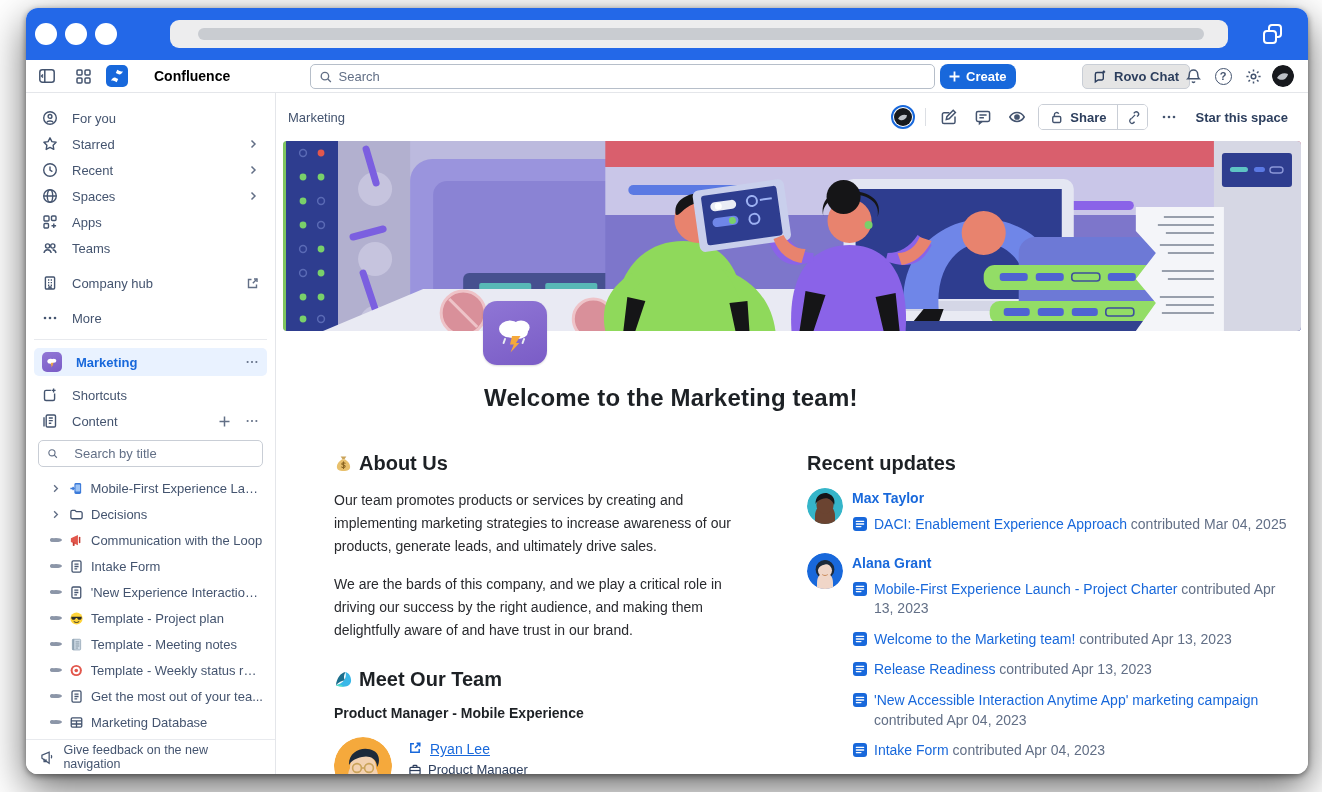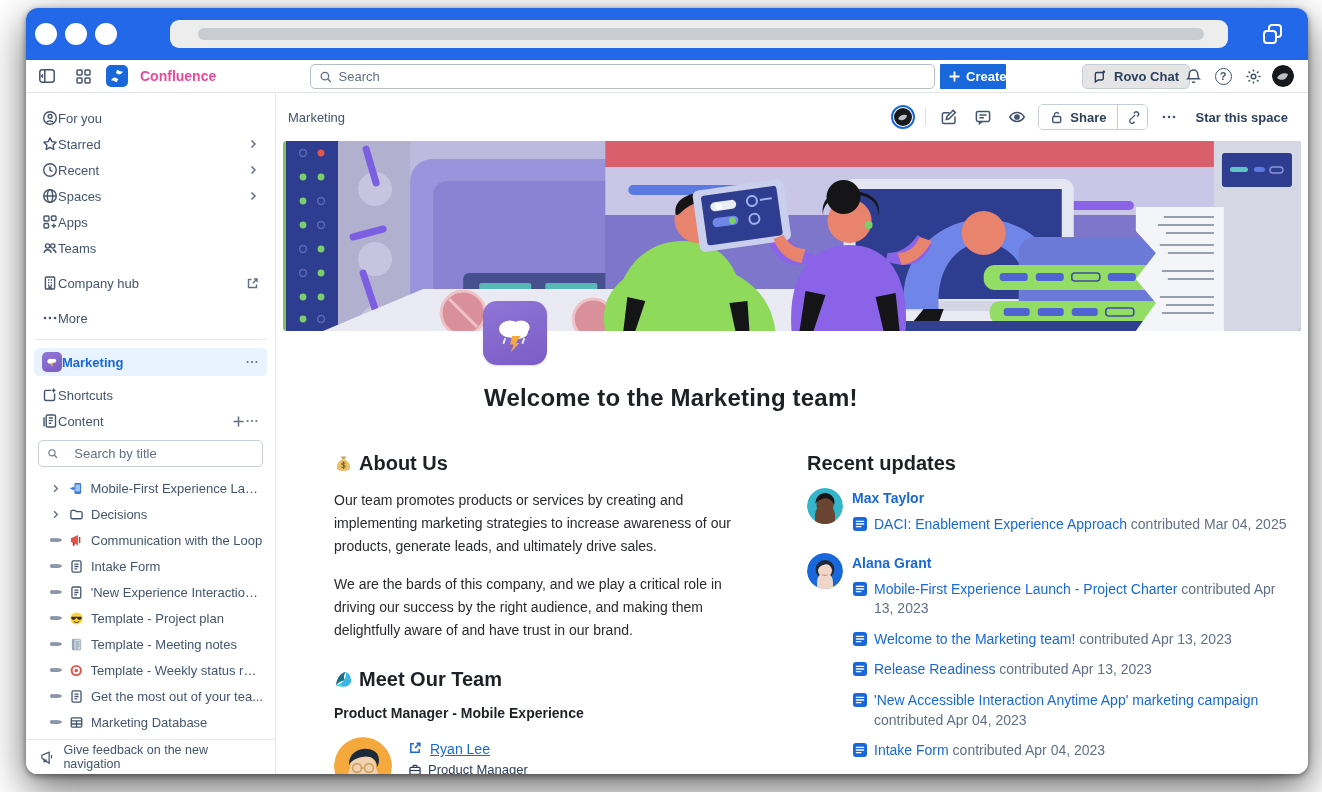--- a/index.html
+++ b/index.html
@@ -12,34 +12,34 @@
   .lights { position:absolute; left:9px; top:15px; display:flex; gap:8px; }
   .light { width:22px; height:22px; border-radius:50%; background:#fff; border:none; }
   .addrbar { position:absolute; left:144px; top:12px; width:1058px; height:28px; background:#ededee; border-radius:9px; }
   .addrfill { position:absolute; left:28px; top:8px; width:1006px; height:12px; border-radius:6px; background:#c9ccd1; }
   .tabcopy { position:absolute; right:22px; top:13px; width:26px; height:26px; }
   
   .topnav { height:33px; background:#fff; border-bottom:1px solid #E4E6EA; position:relative; flex:0 0 auto; }
   .tn-left { position:absolute; left:8px; top:0; height:32px; display:flex; align-items:center; gap:10px; }
   .iconbtn { display:flex; align-items:center; justify-content:center; width:26px; height:26px; border:none; background:transparent; border-radius:4px; cursor:pointer; }
   .logo { width:22px; height:22px; border-radius:5px; background:#1868DB; display:flex; align-items:center; justify-content:center; }
-  .prodname { font-size:14px; font-weight:700; color:#ec4899; margin-left:2px; }
+  .prodname { font-size:14px; font-weight:700; color:#000000; margin-left:16px; }
   .tn-search { position:absolute; left:284px; top:4px; width:625px; height:25px; border:1px solid #B6BEC9; border-radius:5px; background:#fff; display:flex; align-items:center; padding:0 8px; gap:6px; }
   .tn-search input { border:none; outline:none; font-size:13px; color:#44546F; width:100%; background:transparent; font-family:inherit; }
   .tn-search input::placeholder { color:#626F86; }
-  .createbtn { position:absolute; left:914px; top:4px; height:25px; padding:0 0 0 8px; background:#1868DB; color:#fff; border:none; border-radius:1px; font-size:13px; font-weight:600; display:flex; align-items:center; gap:5px; cursor:pointer; font-family:inherit; }
+  .createbtn { position:absolute; left:914px; top:4px; height:25px; padding:0 10px 0 8px; background:#1868DB; color:#fff; border:none; border-radius:8px; font-size:13px; font-weight:600; display:flex; align-items:center; gap:5px; cursor:pointer; font-family:inherit; }
   .rovobtn { position:absolute; left:1056px; top:4px; height:25px; padding:0 10px; background:#e5e5e5; color:#2c3e5d; border:1px solid #C9CED6; border-radius:5px; font-size:13px; font-weight:600; display:flex; align-items:center; gap:6px; cursor:pointer; font-family:inherit; }
   .tn-right { position:absolute; right:12px; top:3px; display:flex; align-items:center; gap:4px; }
   .helpglyph { width:17px; height:17px; border:1.5px solid #44546F; border-radius:50%; font-size:11px; font-weight:700; color:#44546F; display:flex; align-items:center; justify-content:center; }
   .avatar-sm { width:22px; height:22px; border-radius:50%; overflow:hidden; }
   
   .appbody { flex:1; display:flex; min-height:0; }
   .sidebar { width:250px; flex:0 0 auto; border-right:1px solid #E4E6EA; background:#fff; display:flex; flex-direction:column; min-height:0; }
   .navscroll { flex:1; overflow:hidden; padding:12px 8px 0 8px; }
-  .navrow { height:26px; display:flex; align-items:center; gap:0; padding:0 8px; border-radius:5px; color:#44546F; font-size:13px; cursor:pointer; }
+  .navrow { height:26px; display:flex; align-items:center; gap:14px; padding:0 8px; border-radius:5px; color:#44546F; font-size:13px; cursor:pointer; }
   .navrow .lbl { flex:1; white-space:nowrap; overflow:hidden; text-overflow:ellipsis; }
   .navrow.sel { background:#E9F2FF; color:#1868DB; font-weight:700; height:28px; }
   .gap9 { height:9px; } .gap6 { height:6px; }
   .sdivider { height:1px; background:#E8EAEE; margin:8px 0; }
   .spacetile { width:20px; height:20px; border-radius:5px; flex:0 0 auto; }
   .treesearch { margin:6px 4px 8px 4px; height:27px; border:1px solid #C9CED6; border-radius:5px; display:flex; align-items:center; gap:16px; padding:0 8px; }
   .treesearch input { border:none; outline:none; width:100%; font-size:13px; color:#44546F; background:transparent; font-family:inherit; }
   .treesearch input::placeholder { color:#626F86; }
   .treerow { height:26px; display:flex; align-items:center; gap:7px; padding:0 4px 0 12px; font-size:13px; color:#44546F; cursor:pointer; }
   .treerow .lbl { white-space:nowrap; overflow:hidden; text-overflow:ellipsis; }

